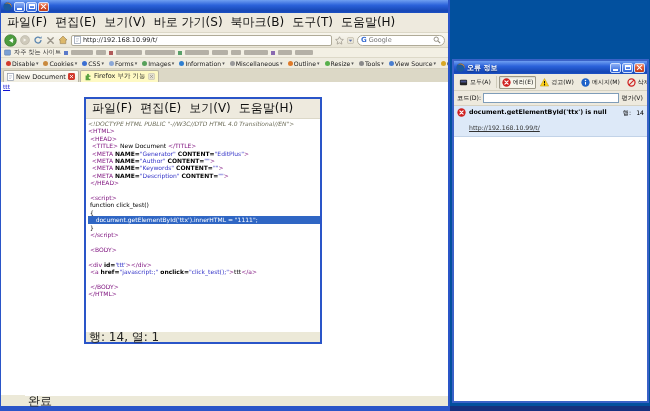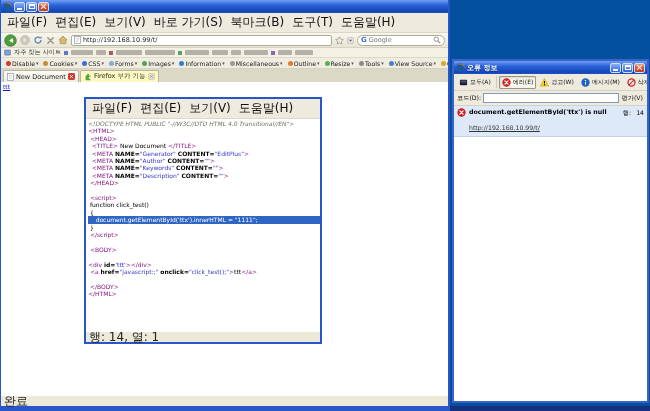--- a/index.html
+++ b/index.html
@@ -54,21 +54,21 @@
   .dev-item{display:inline-flex;align-items:center;gap:1px;padding:0 2px;white-space:nowrap;}
   .dot{width:5px;height:5px;border-radius:50%;display:inline-block;background:#999;}
   .dev-caret{font-size:5px;color:#555;}
   .tabbar{height:13px;background:#dcd8c6;display:flex;align-items:flex-end;padding:1px 2px 0 2px;gap:1px;}
   .tab{display:inline-flex;align-items:center;gap:2px;height:12px;padding:0 3px;font-size:6.5px;color:#222;
     background:#fef9c3;border:1px solid #b8b4a2;border-bottom:none;border-radius:2px 2px 0 0;max-width:120px;}
   .tab.active{background:linear-gradient(#fdfcf7,#f0ede0);}
   .tab-label{overflow:hidden;white-space:nowrap;text-overflow:ellipsis;}
   .page-content{flex:1;background:#fff;position:relative;}
   .tiny-link{position:absolute;left:2px;top:1px;font-size:6px;color:#1414d2;text-decoration:underline;}
-  #main-status{height:11px;}
+  #main-status{height:11px;margin-left:24px;}
 
   
   #source-window{left:84px;top:97px;width:238px;height:247px;border:2px solid #2a55c8;display:flex;flex-direction:column;}
   #source-code{flex:1;background:#fff;padding:1px 0 0 2px;overflow:hidden;}
   .code-line{white-space:pre;font-family:"DejaVu Sans Mono",monospace;font-size:6px;line-height:7.4px;color:#000;}
   .tk-d{color:#70705c;font-style:italic;}
   .tk-t{color:#7d0f7d;}
   .tk-a{font-weight:bold;color:#000;}
   .tk-v{color:#3434c8;}
   .code-line.hl{background:#2f66c4;}

